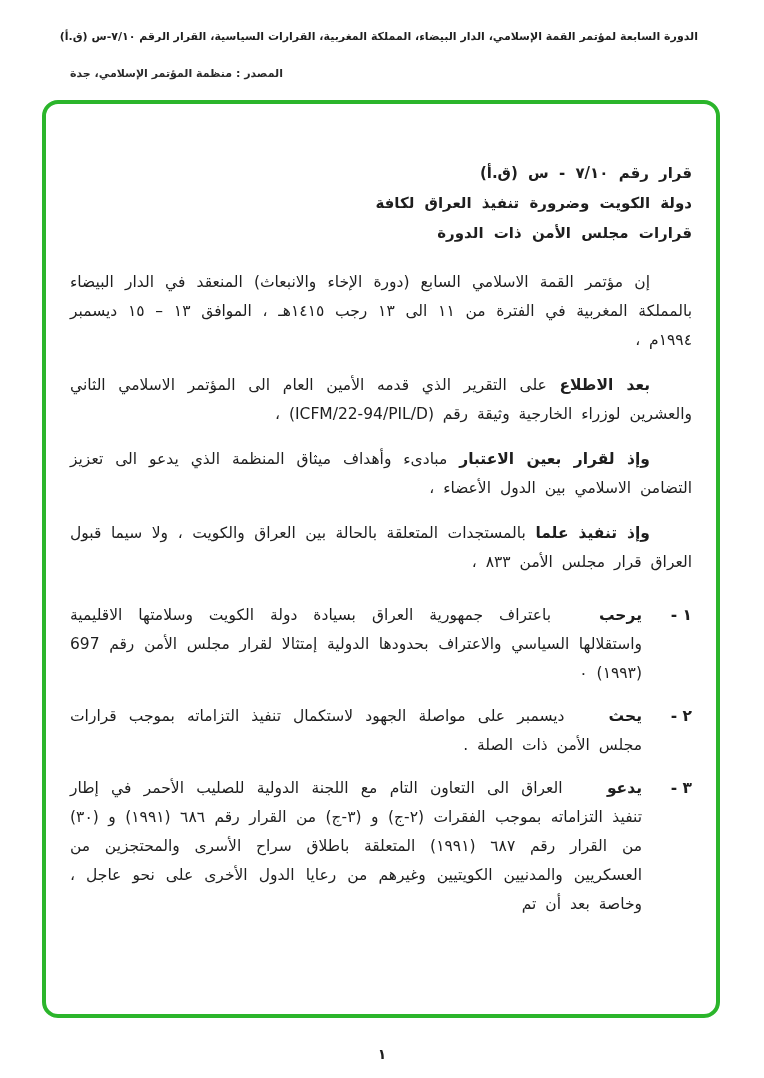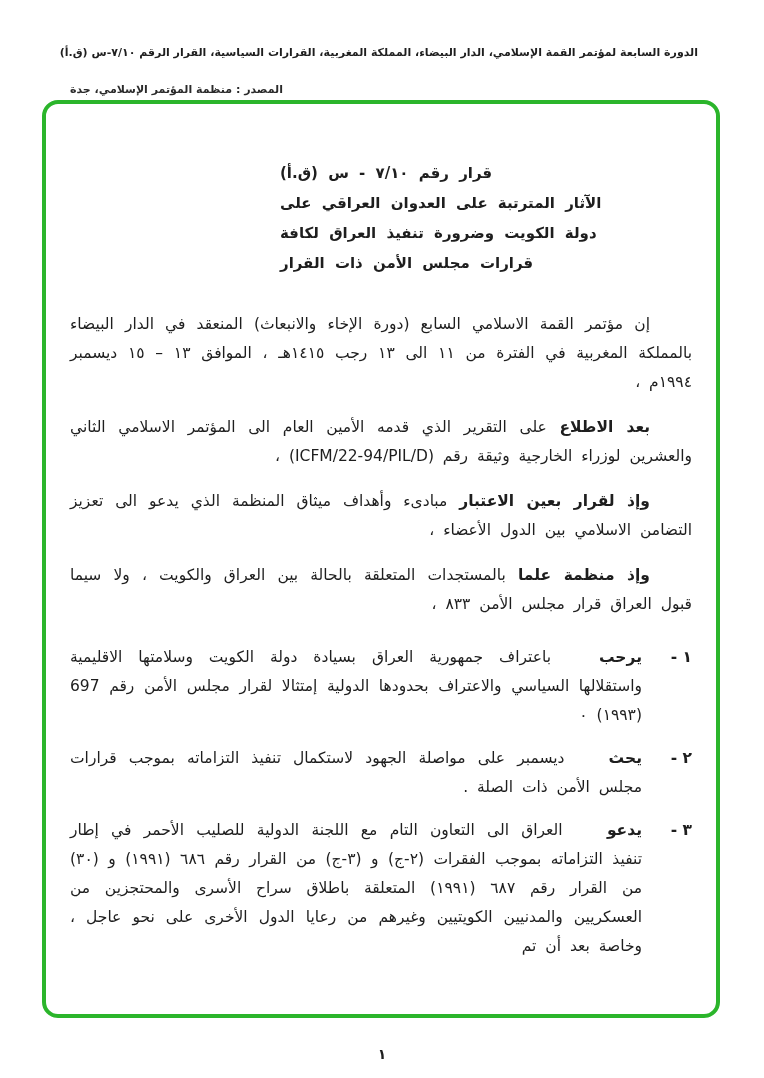--- a/index.html
+++ b/index.html
@@ -17,21 +17,21 @@
   .page{
     position:relative;
     width:764px; height:1078px;
     overflow:hidden;
     background:#ffffff;
   }
 
   
   .top-header{
     position:absolute;
-    top:46px; left:70px; right:66px;
+    top:30px; left:70px; right:66px;
     direction:rtl;
     text-align:left;
   }
   .header-line1{
     font-size:11px;
     font-weight:bold;
     white-space:nowrap;
     letter-spacing:0;
   }
   .header-line2{
@@ -49,30 +49,30 @@
     border:4px solid var(--green);
     border-radius:16px;
     padding:54px 24px 20px 24px;
     direction:rtl;
     overflow:hidden;
   }
 
   
   .heading{
     margin-left:210px;
-    text-align:left;
+    text-align:right;
     font-weight:bold;
     font-size:15px;
     line-height:30px;
     word-spacing:5px;
   }
   .h-line{ white-space:nowrap; }
 
   
-  .body-text{ margin-top:32px; }
+  .body-text{ margin-top:20px; }
   .para{
     font-size:15.5px;
     line-height:29px;
     text-align:justify;
     margin:0 0 16px 0;
     text-indent:42px;
     word-spacing:4px;
   }
   .lead{ font-weight:bold; }
 
@@ -113,30 +113,29 @@
 
   <div class="top-header">
     <div class="header-line1">الدورة السابعة لمؤتمر القمة الإسلامي، الدار البيضاء، المملكة المغربية، القرارات السياسية، القرار الرقم ٧/١٠-س (ق.أ)</div>
     <div class="header-line2">المصدر :   منظمة المؤتمر الإسلامي، جدة</div>
   </div>
 
   <div class="green-box">
 
     <div class="heading">
       <div class="h-line">قرار رقم ٧/١٠ - س (ق.أ)</div>
-      <div class="h-line">الآثار المترتبة على العدوان العراقي على</div>
       <div class="h-line">دولة الكويت وضرورة تنفيذ العراق لكافة</div>
-      <div class="h-line">قرارات مجلس الأمن ذات القرار</div>
+      <div class="h-line">قرارات مجلس الأمن ذات الدورة</div>
     </div>
 
     <div class="body-text">
       <p class="para"><span class="lead"></span><span>إن مؤتمر القمة الاسلامي السابع (دورة الإخاء والانبعاث) المنعقد في الدار البيضاء بالمملكة المغربية في الفترة من ١١ الى ١٣ رجب ١٤١٥هـ ، الموافق ١٣ – ١٥ ديسمبر ١٩٩٤م ،</span></p>
       <p class="para"><span class="lead">بعد الاطلاع</span><span> على التقرير الذي قدمه الأمين العام الى المؤتمر الاسلامي الثاني والعشرين لوزراء الخارجية وثيقة رقم (ICFM/22-94/PIL/D) ،</span></p>
       <p class="para"><span class="lead">وإذ لقرار بعين الاعتبار</span><span> مبادىء وأهداف ميثاق المنظمة الذي يدعو الى تعزيز التضامن الاسلامي بين الدول الأعضاء ،</span></p>
-      <p class="para"><span class="lead">وإذ منظمة علما</span><span> بالمستجدات المتعلقة بالحالة بين العراق والكويت ، ولا سيما قبول العراق قرار مجلس الأمن ٨٣٣ ،</span></p>
+      <p class="para"><span class="lead">وإذ تنفيذ علما</span><span> بالمستجدات المتعلقة بالحالة بين العراق والكويت ، ولا سيما قبول العراق قرار مجلس الأمن ٨٣٣ ،</span></p>
     </div>
 
     <div class="items">
       <div class="item">
         <div class="item-num">١ -</div>
         <div class="item-text"><span class="lead">يرحب</span><span> باعتراف جمهورية العراق بسيادة دولة الكويت وسلامتها الاقليمية واستقلالها السياسي والاعتراف بحدودها الدولية إمتثالا لقرار مجلس الأمن رقم 697 (١٩٩٣) ٠</span></div>
       </div>
       <div class="item">
         <div class="item-num">٢ -</div>
         <div class="item-text"><span class="lead">يحث</span><span> ديسمبر على مواصلة الجهود لاستكمال تنفيذ التزاماته بموجب قرارات مجلس الأمن ذات الصلة .</span></div>

